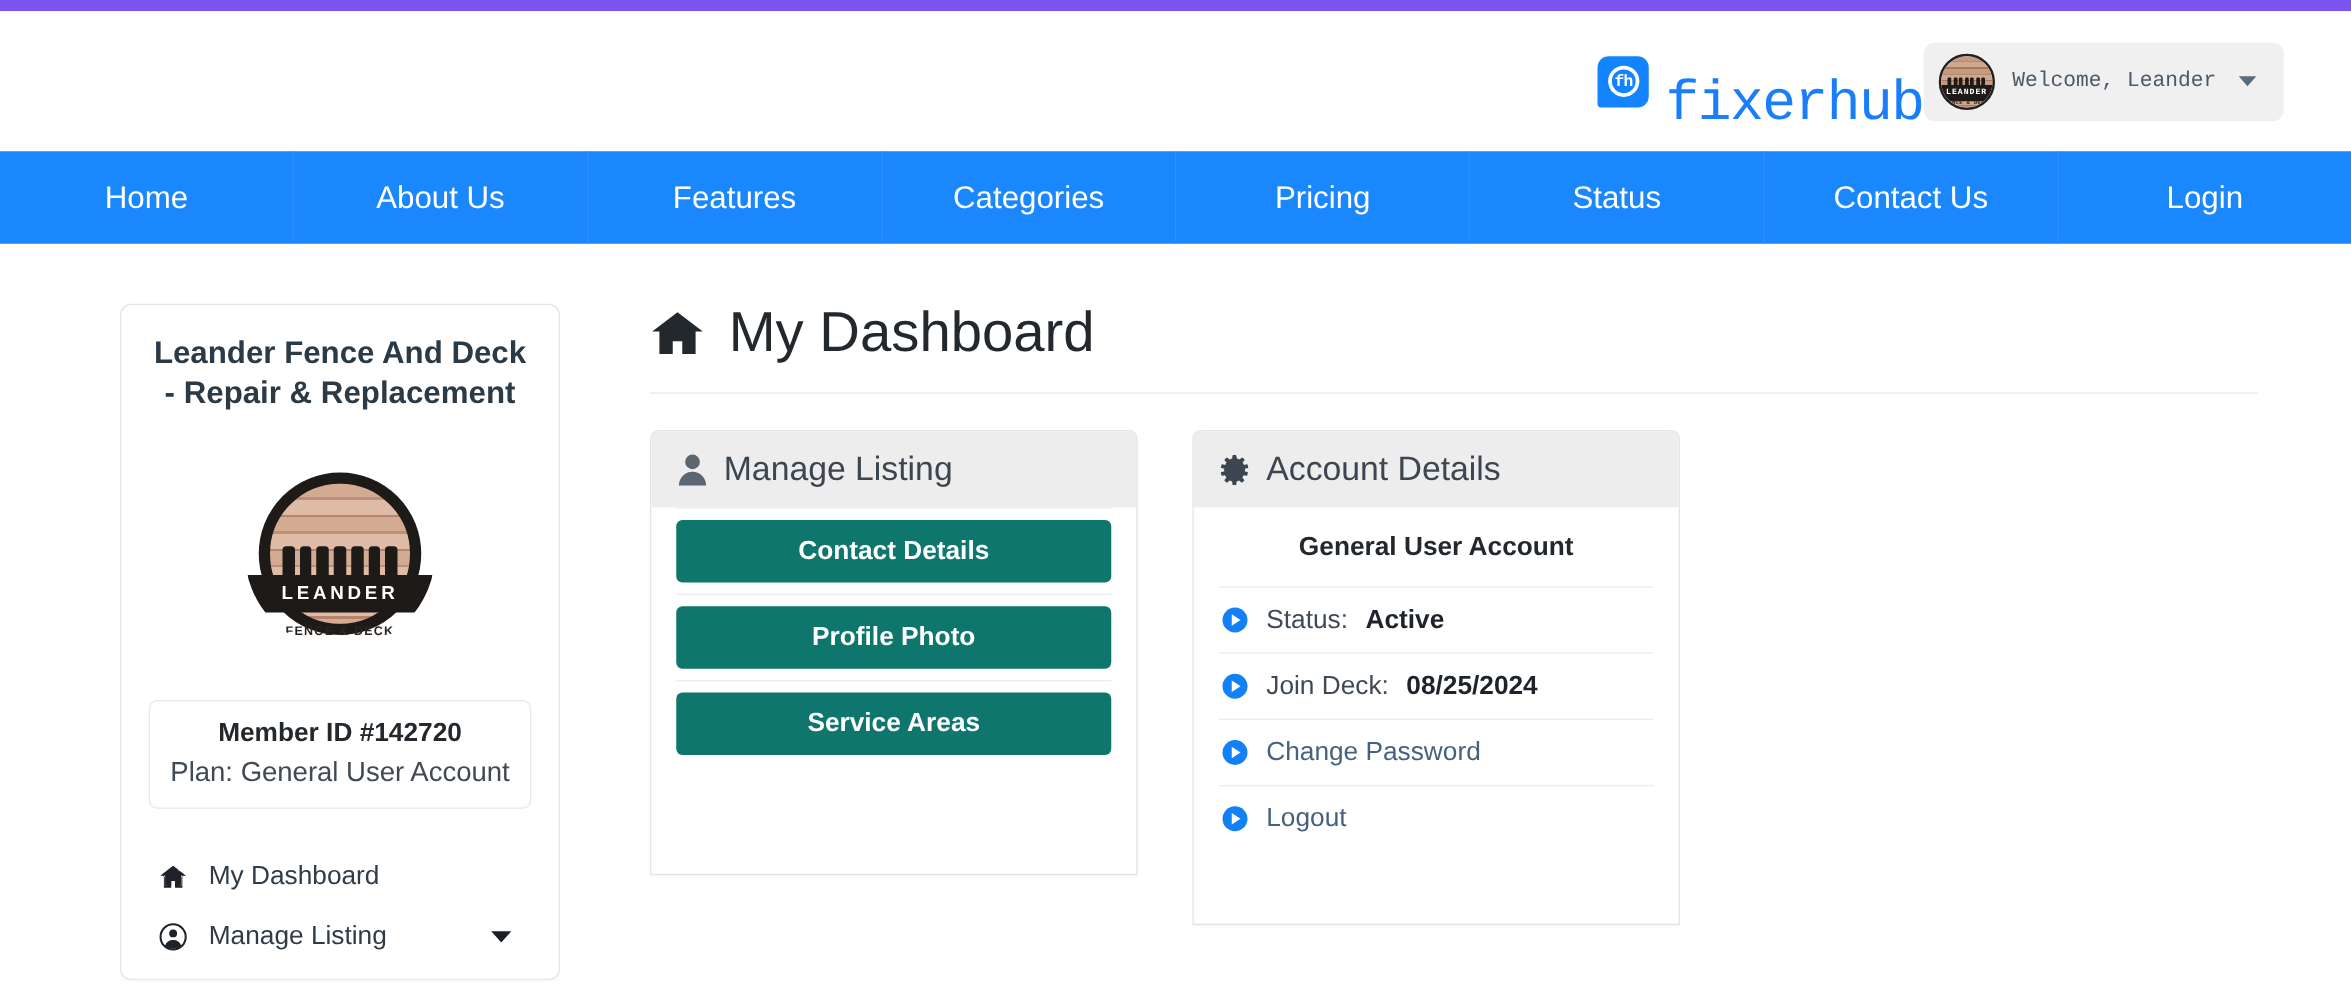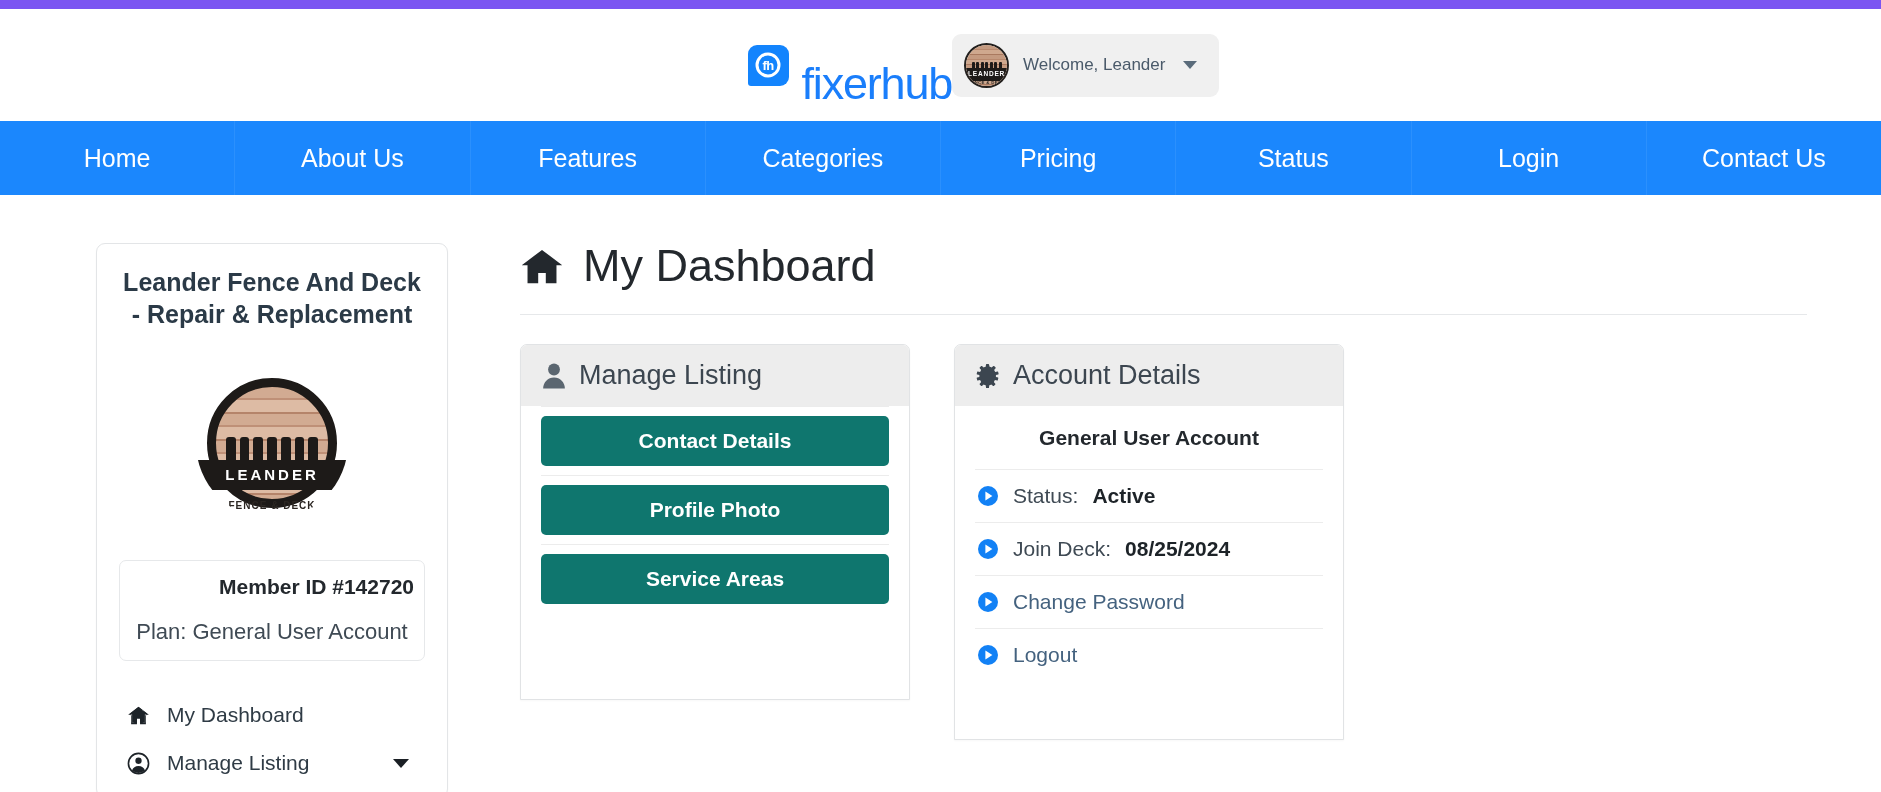--- a/index.html
+++ b/index.html
@@ -17,22 +17,23 @@
     background: #7b54f2;
     width: 100%;
   }
 
   
   .header {
     height: 112px;
     background: #ffffff;
     display: flex;
     align-items: center;
-    justify-content: center;
-    padding: 0 22px 0 108px;
+    justify-content: flex-end;
+    padding: 0 54px 0 108px;
+    font-family: Liberation Mono, monospace;
   }
   .brand { display: flex; align-items: center; gap: 13px; }
   .brand-mark {
     width: 41px; height: 41px;
     background: #1384fd;
     border-radius: 9px 9px 9px 3px;
     position: relative;
     flex: none;
   }
   .brand-mark .mk-inner {
@@ -253,22 +254,21 @@
     border-radius: 7px;
     padding: 13px 10px 15px 10px;
     text-align: center;
     margin-bottom: 30px;
   }
   .member-id {
     font-size: 21px;
     font-weight: 700;
     color: #23282d;
     line-height: 1.2;
-    margin-bottom: 20px;
-    text-align: right;
+    margin-bottom: 6px;
   }
   .member-plan { font-size: 22px; color: #3f4a54; }
 
   .side-links { padding: 0 0 10px 0; }
   .side-link {
     display: flex; align-items: center;
     gap: 17px;
     padding: 12px 8px 12px 8px;
     font-size: 21px;
     color: #2f3b45;
@@ -400,22 +400,22 @@
 
 </div>
 
 <div class="navbar">
   <div class="nav-item">Home</div>
   <div class="nav-item">About Us</div>
   <div class="nav-item">Features</div>
   <div class="nav-item">Categories</div>
   <div class="nav-item">Pricing</div>
   <div class="nav-item">Status</div>
+  <div class="nav-item">Contact Us</div>
   <div class="nav-item">Login</div>
-  <div class="nav-item">Contact Us</div>
 </div>
 
 <div class="page">
 
   <div class="sidebar">
     <div class="side-card">
 
       <div class="biz-name">Leander Fence And Deck - Repair &amp; Replacement</div>
 
       <div class="logo-wrap">

